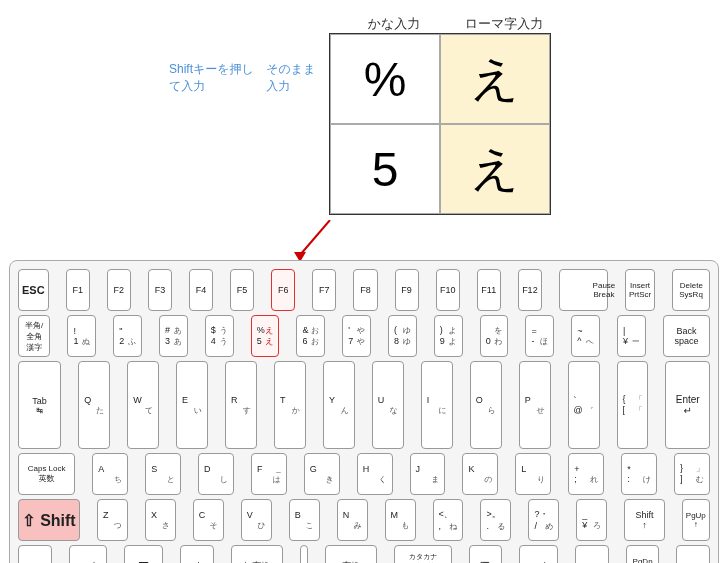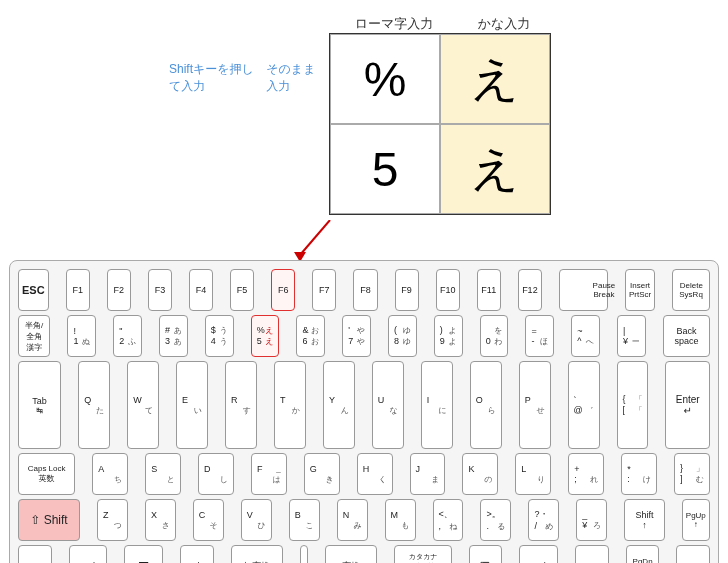--- a/index.html
+++ b/index.html
@@ -105,21 +105,22 @@
     .key-enter { width: 60px; font-size: 10px; }
 
     .key-capslock { width: 68px; font-size: 9px; }
     .key-muhenkan { width: 60px; font-size: 9px; }
     .key-henkan { width: 60px; font-size: 9px; }
     .key-katakana { width: 66px; font-size: 8px; }
 
     .key-shift-left { 
       width: 88px; 
       background: #f9c0c0;
-      font-size: 12px;
+      font-size: 16px;
+      font-weight: bold;
     }
     .key-shift-right { width: 56px; font-size: 9px; }
 
     .key-fn { width: 38px; }
     .key-ctrl { width: 44px; }
     .key-win { width: 44px; }
     .key-alt { width: 38px; }
     .key-space { flex: 1; }
 
     .key-normal { width: 42px; }
@@ -164,22 +165,22 @@
       padding-right: 10px;
       font-size: 12px;
       color: #4a90d9;
     }
   </style>
 </head>
 <body>
 
 <div class="chart-container">
   <div class="chart-labels-top">
+    <div class="chart-label-top">かな入力</div>
     <div class="chart-label-top">ローマ字入力</div>
-    <div class="chart-label-top">かな入力</div>
   </div>
   <div class="chart-body">
     <div class="chart-row-labels">
       <div class="chart-row-label">Shiftキーを押して入力</div>
       <div class="chart-row-label">そのまま入力</div>
     </div>
     <div class="chart-grid">
       <div class="chart-cell white">%</div>
       <div class="chart-cell beige">え</div>
       <div class="chart-cell white">5</div>

